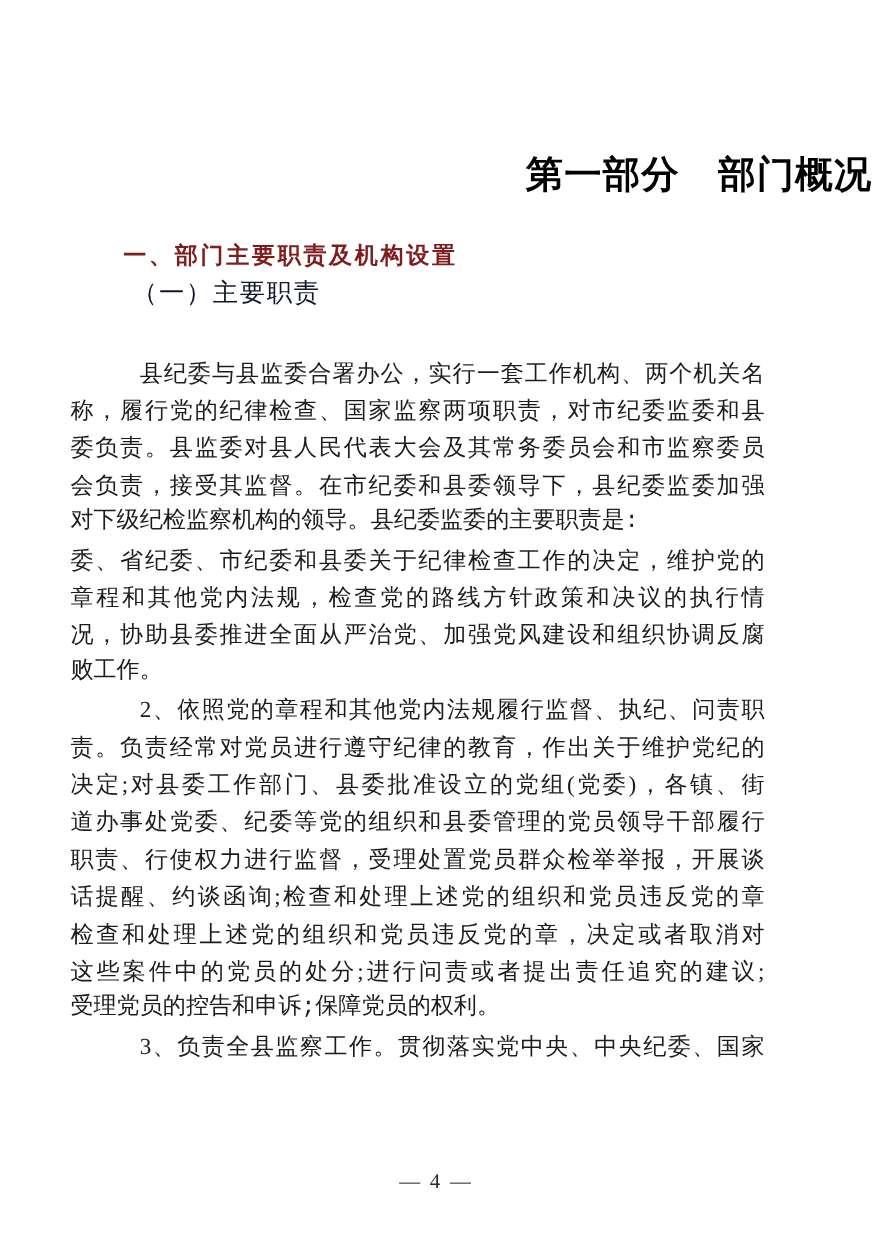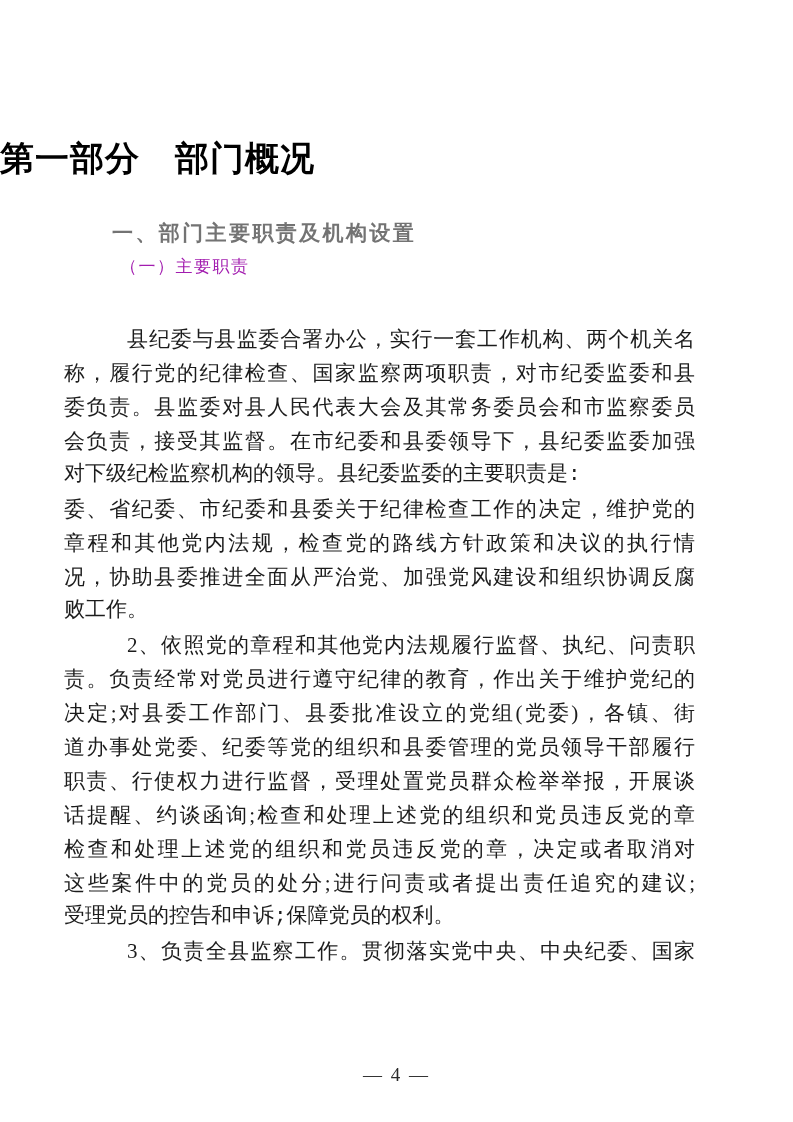--- a/index.html
+++ b/index.html
@@ -14,45 +14,45 @@
     background: #ffffff;
     color: #1c1c1c;
     font-family: "Liberation Serif", serif;
     overflow: hidden;
   }
   .doc-title {
     position: absolute;
     top: 136px;
     left: 0;
     width: 100%;
-    text-align: left;
+    text-align: right;
     font-size: 34px;
     font-weight: bold;
     letter-spacing: 1px;
     color: #000000;
   }
   .section-heading {
     position: absolute;
     top: 216px;
     left: 112px;
     font-family: "Liberation Sans", sans-serif;
     font-size: 21px;
     font-weight: bold;
     line-height: 34px;
     letter-spacing: 2.4px;
-    color: #737373;
+    color: #7f1d1d;
   }
   .subsection-heading {
     position: absolute;
     top: 250px;
     left: 120px;
-    font-size: 17px;
+    font-size: 23px;
     line-height: 34px;
     letter-spacing: 1.5px;
-    color: #a21caf;
+    color: #0f172a;
   }
   .doc-body {
     position: absolute;
     top: 283px;
     left: 64px;
     width: 631px;
     font-size: 21px;
     line-height: 34px;
     margin-top: 39px;
   }

